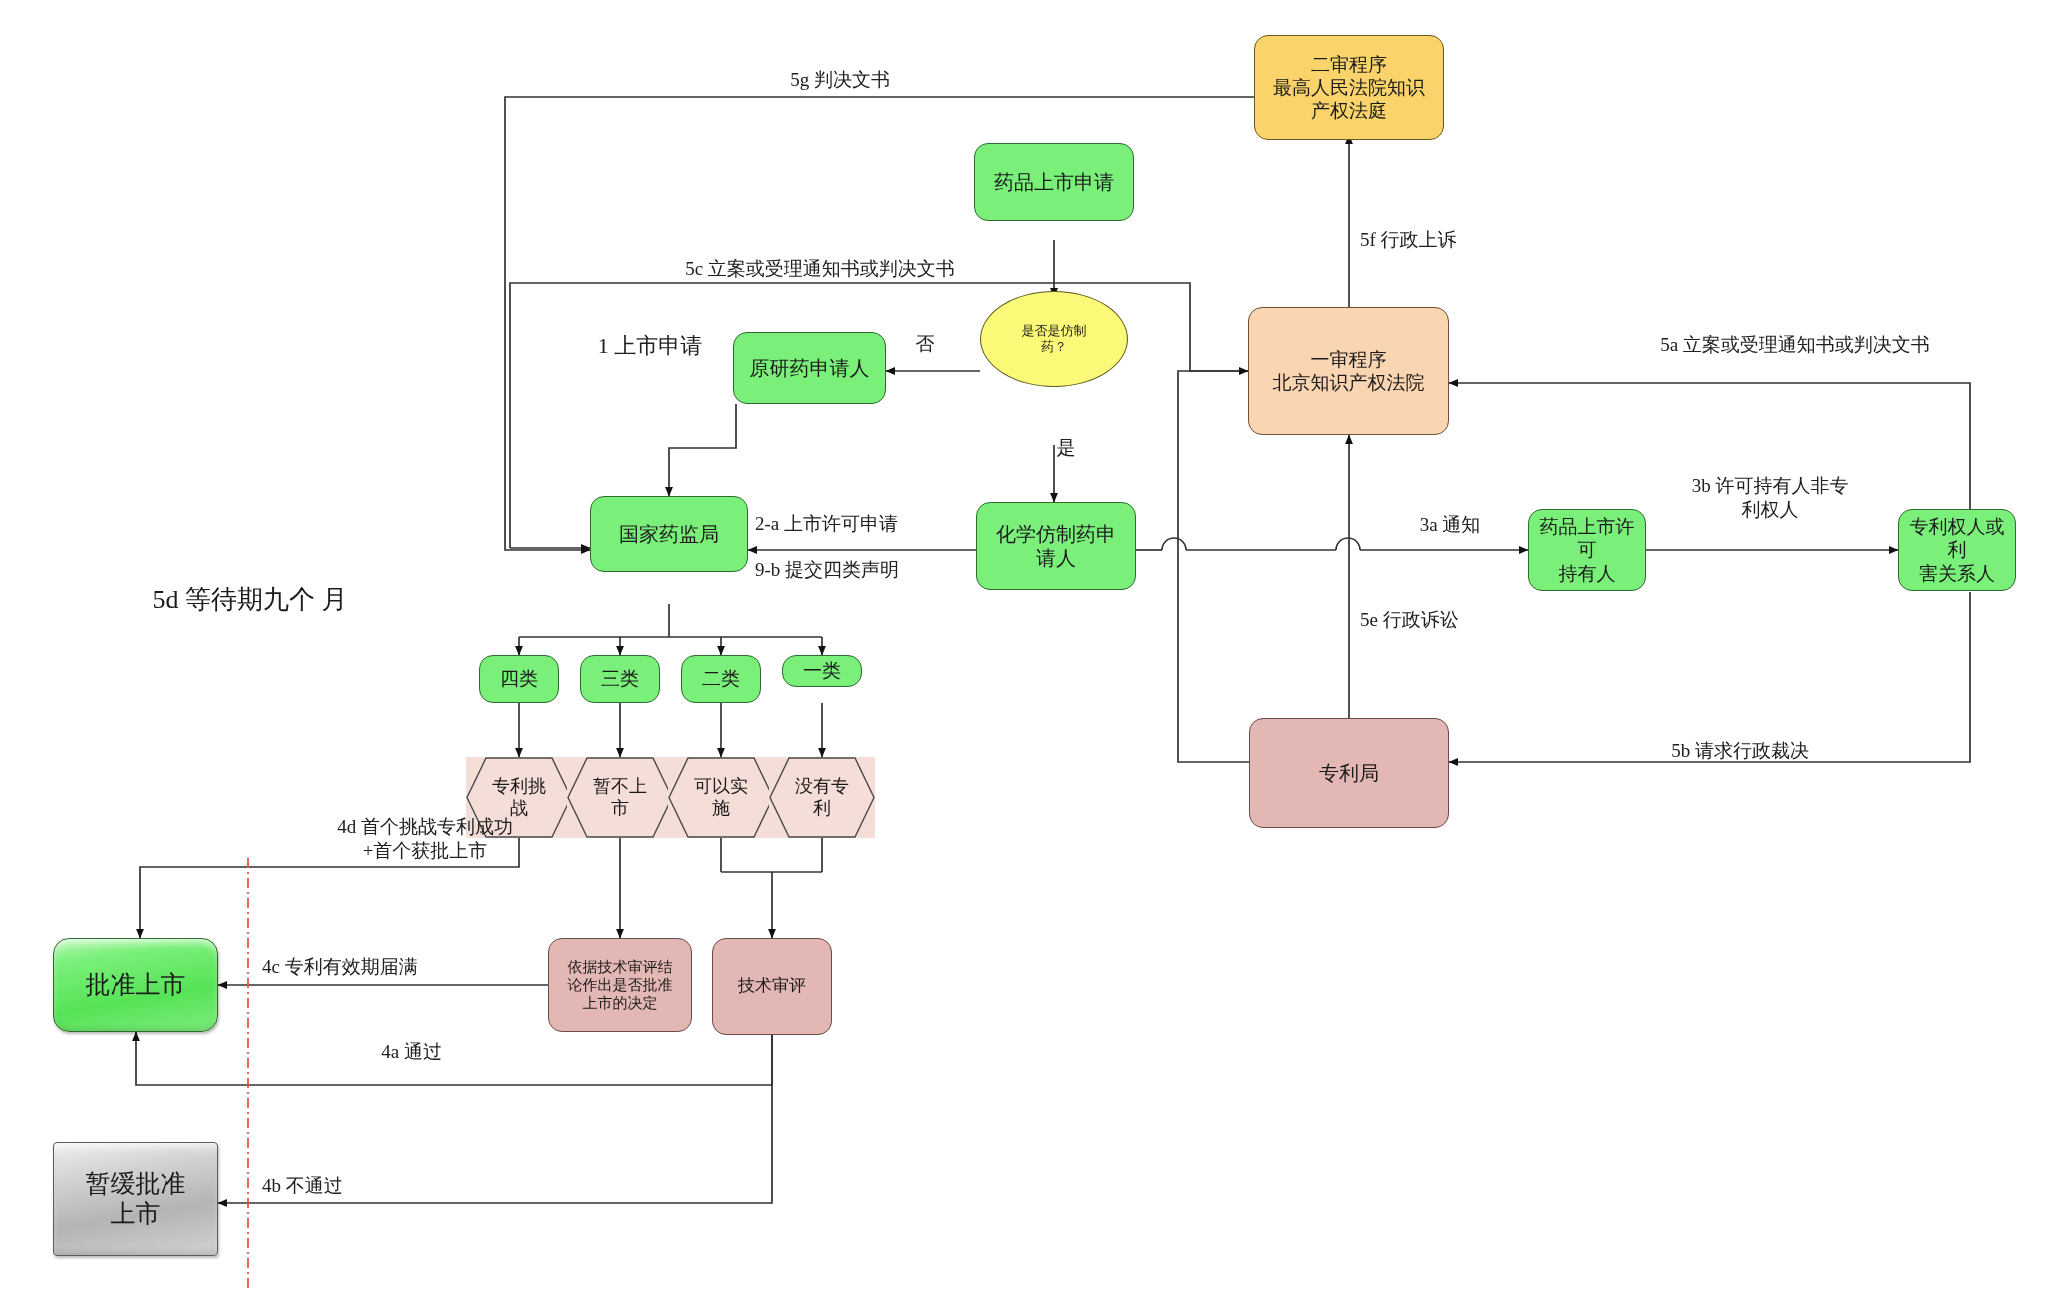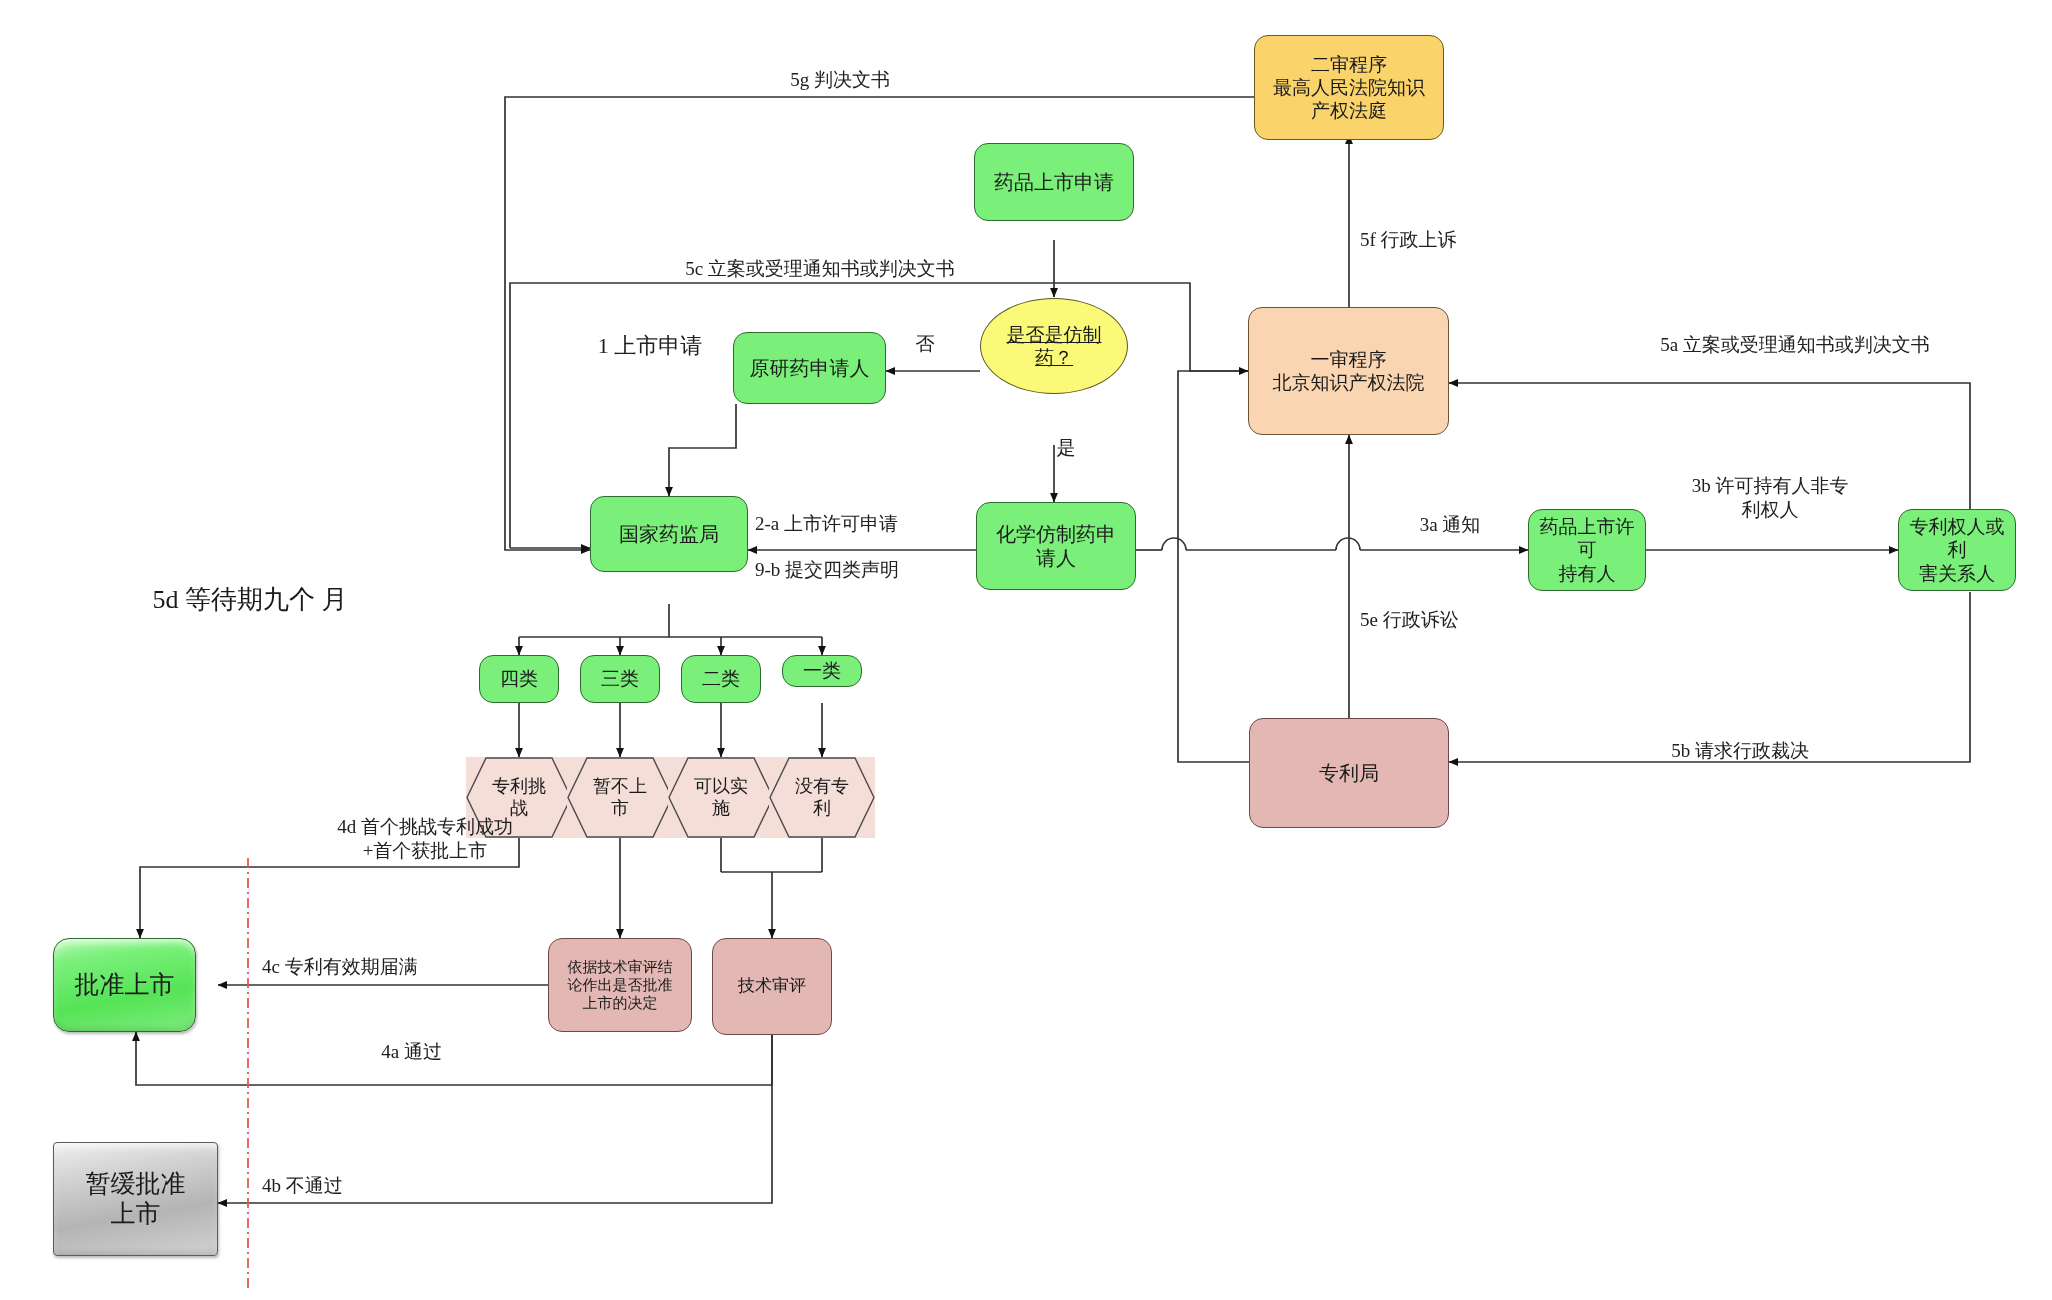--- a/index.html
+++ b/index.html
@@ -177,21 +177,21 @@
   <div class="node rrect yellow" style="left:1254px; top:35px; width:190px; height:105px; font-size:19px;">
     <span class="lbl" style="white-space:pre-line">二审程序
 最高人民法院知识
 产权法庭</span>
   </div>
 
   <div class="node rrect green" style="left:974px; top:143px; width:160px; height:78px; font-size:20px;">
     <span class="lbl" style="white-space:pre-line">药品上市申请</span>
   </div>
 
-  <div class="node ellipse" style="left:980px; top:298px; width:148px; height:96px; font-size:19px;text-decoration:underline;">
+  <div class="node ellipse" style="left:980px; top:291px; width:148px; height:96px; font-size:13px;">
     <span class="lbl" style="white-space:pre-line">是否是仿制
 药？</span>
   </div>
 
   <div class="node rrect green" style="left:733px; top:332px; width:153px; height:72px; font-size:20px;">
     <span class="lbl" style="white-space:pre-line">原研药申请人</span>
   </div>
 
   <div class="node rrect green" style="left:590px; top:496px; width:158px; height:76px; font-size:20px;">
     <span class="lbl" style="white-space:pre-line">国家药监局</span>
@@ -266,21 +266,21 @@
   <div class="node rrect pinkbx" style="left:548px; top:938px; width:144px; height:94px; font-size:15px;">
     <span class="lbl" style="white-space:pre-line">依据技术审评结
 论作出是否批准
 上市的决定</span>
   </div>
 
   <div class="node rrect pinkbx" style="left:712px; top:938px; width:120px; height:97px; font-size:17px;">
     <span class="lbl" style="white-space:pre-line">技术审评</span>
   </div>
 
-  <div class="node glossy-green" style="left:53px; top:938px; width:143px; height:94px; font-size:25px;">
+  <div class="node glossy-green" style="left:53px; top:938px; width:165px; height:94px; font-size:25px;">
     <span class="lbl" style="white-space:pre-line">批准上市</span>
   </div>
 
   <div class="node glossy-gray" style="left:53px; top:1142px; width:165px; height:114px; font-size:25px;">
     <span class="lbl" style="white-space:pre-line">暂缓批准
 上市</span>
   </div>
 
   <div class="elabel" style="left:700px; top:68px; width:280px; font-size:19px;">5g  判决文书</div>
 

